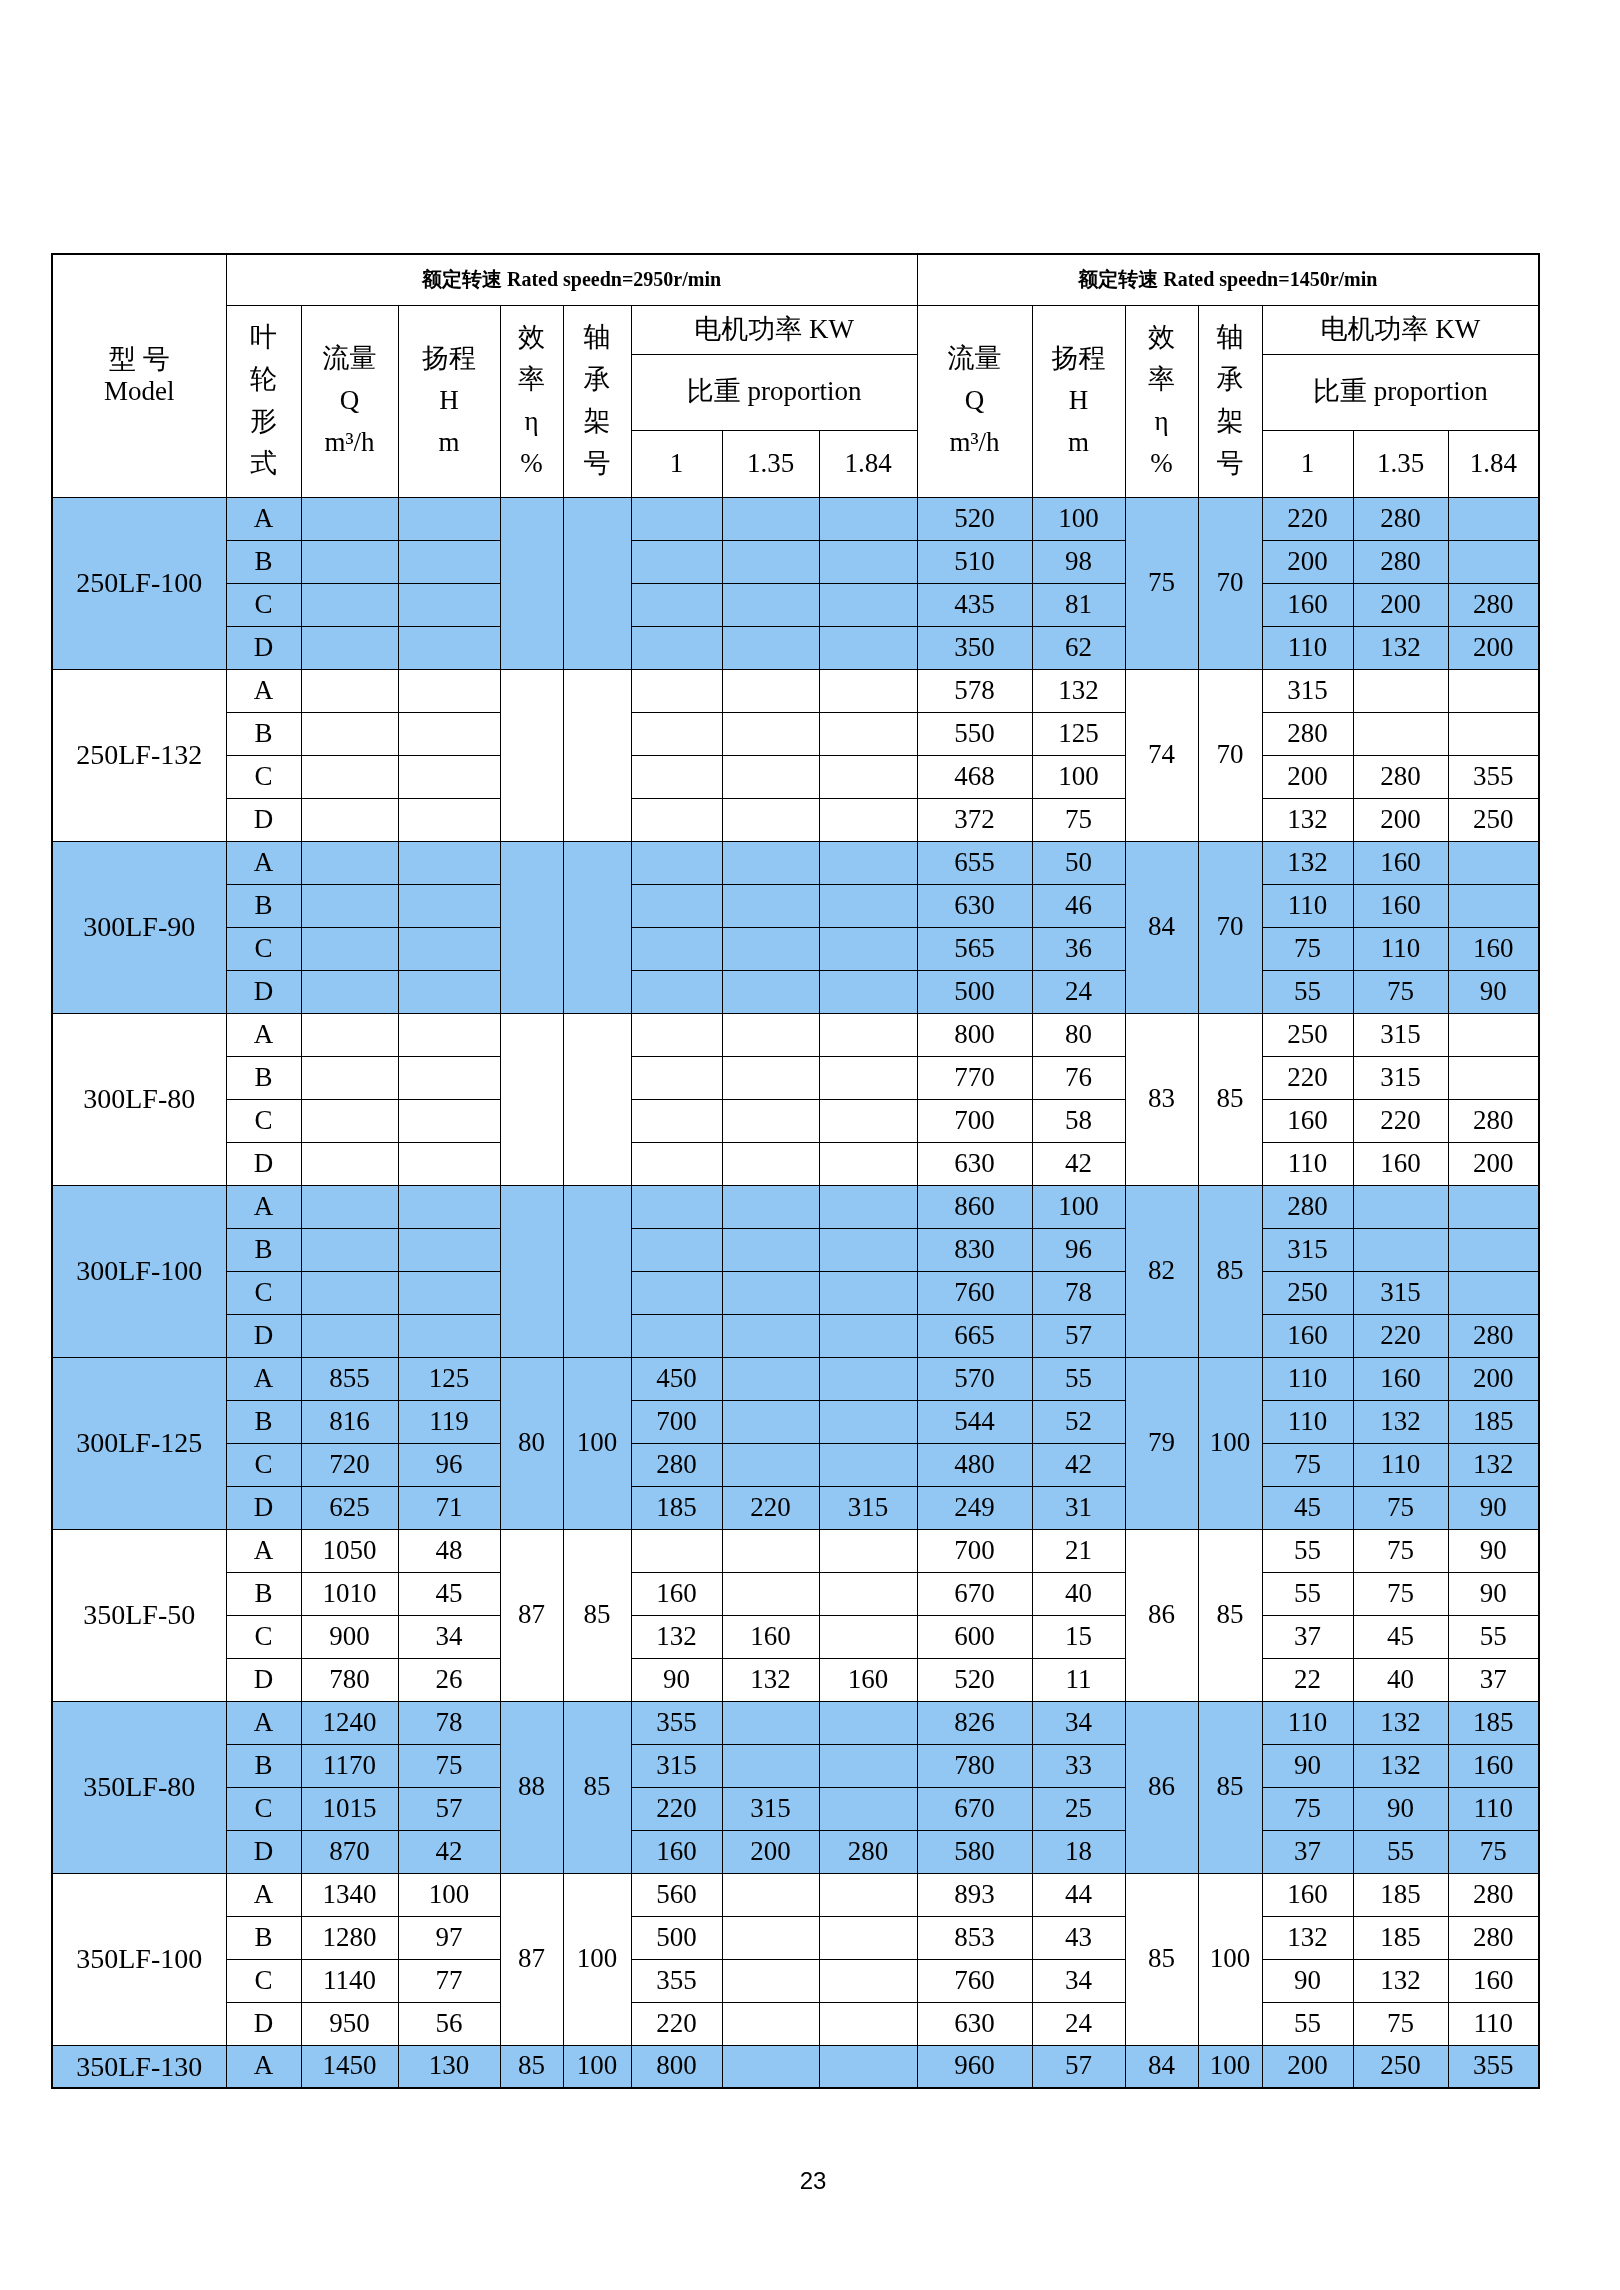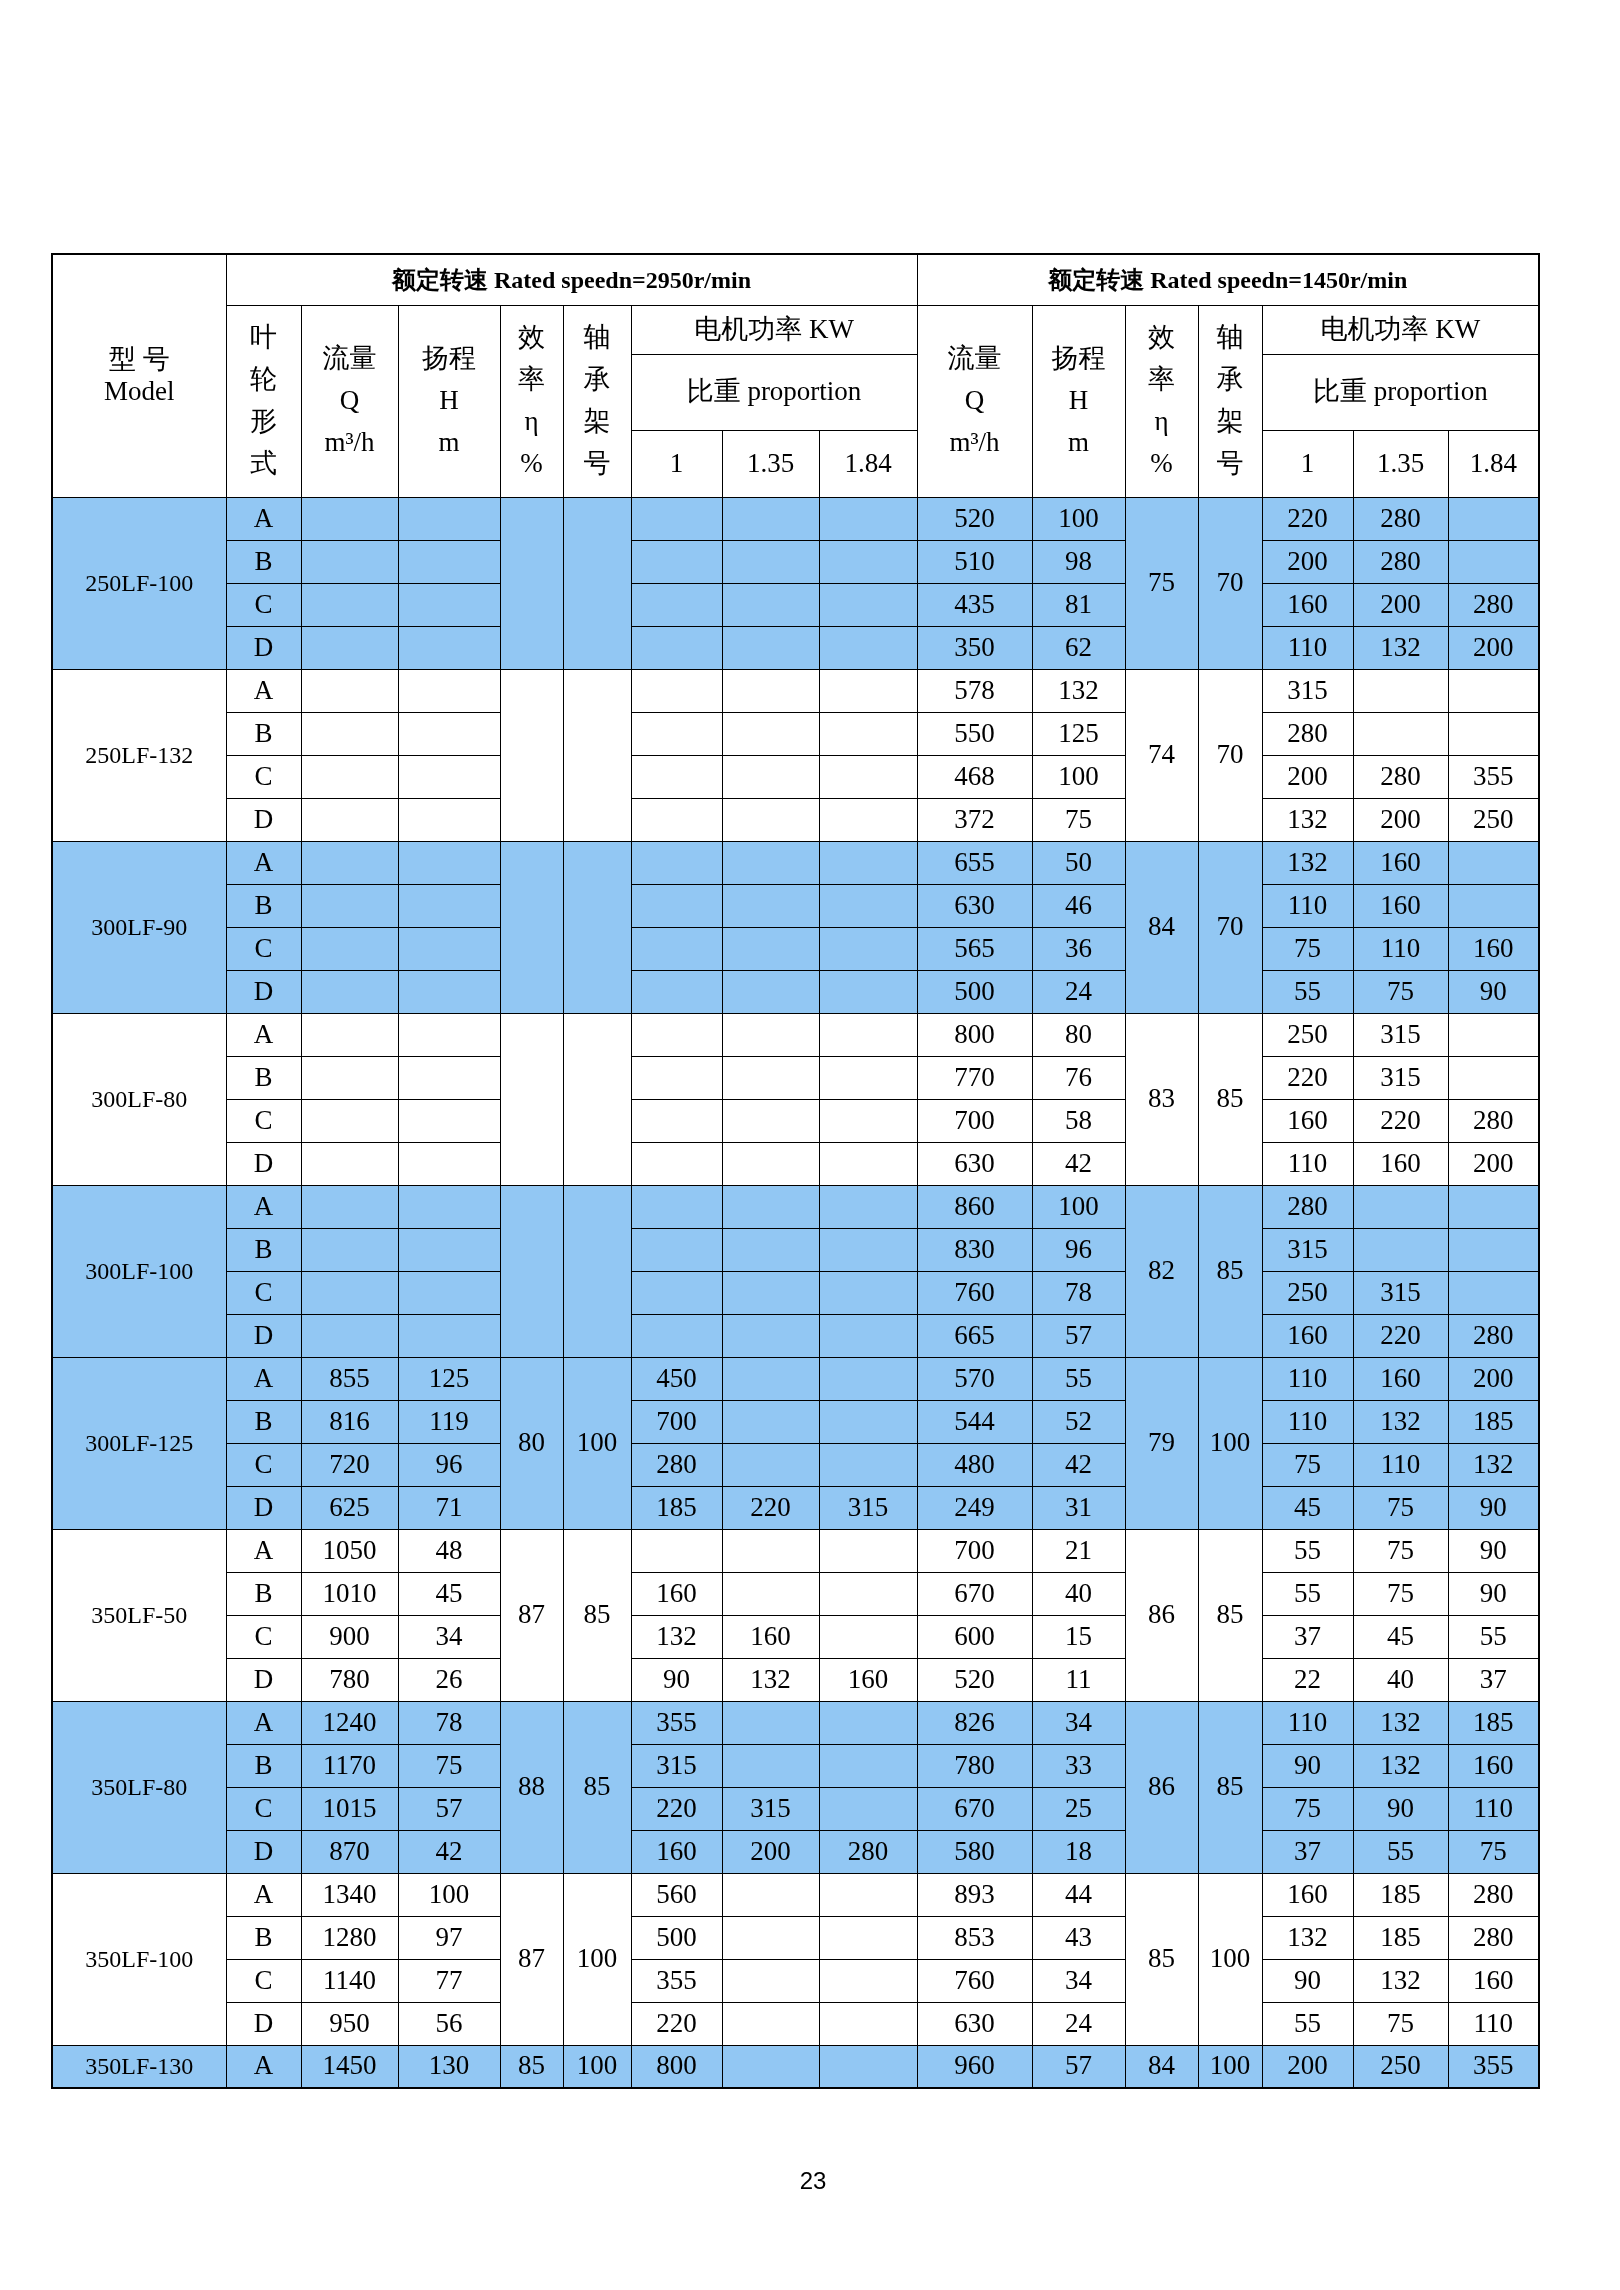--- a/index.html
+++ b/index.html
@@ -27,29 +27,29 @@
     text-align:center;
     vertical-align:middle;
     font-weight:normal;
     font-size:27px;
     line-height:1.18;
     white-space:pre-line;
     overflow:hidden;
   }
   .spec thead th.speed{
     font-weight:bold;
-    font-size:24px;
+    font-size:20px;
   }
   .spec thead tr.r1{height:51px;}
   .spec thead tr.r2{height:49px;}
   .spec thead tr.r3{height:76px;}
   .spec thead tr.r4{height:67px;}
   .spec thead th.vstack{line-height:1.55;}
   .spec tbody tr{height:43px;}
-  .spec tbody td.model{font-size:24px;}
+  .spec tbody td.model{font-size:28px;}
   .spec tbody tr.hl td{background:#92C7F3;}
   .page-num{
     position:absolute;
     left:768px;
     top:2167px;
     width:90px;
     text-align:center;
     font-family:Liberation Sans, sans-serif;
     font-size:24px;
     color:#000;

